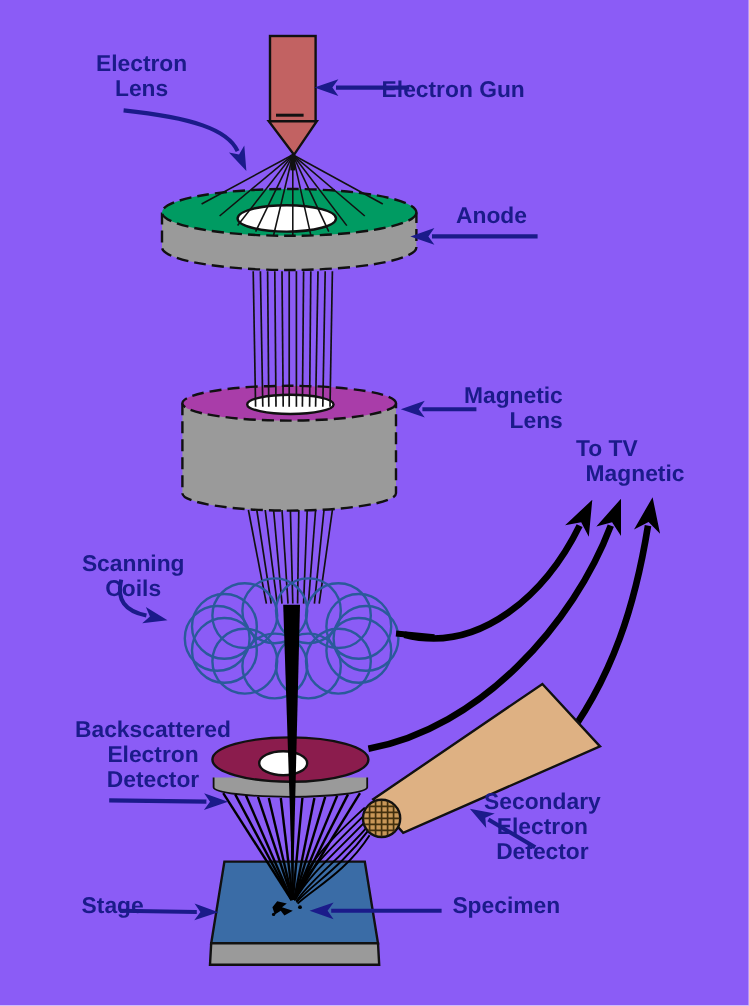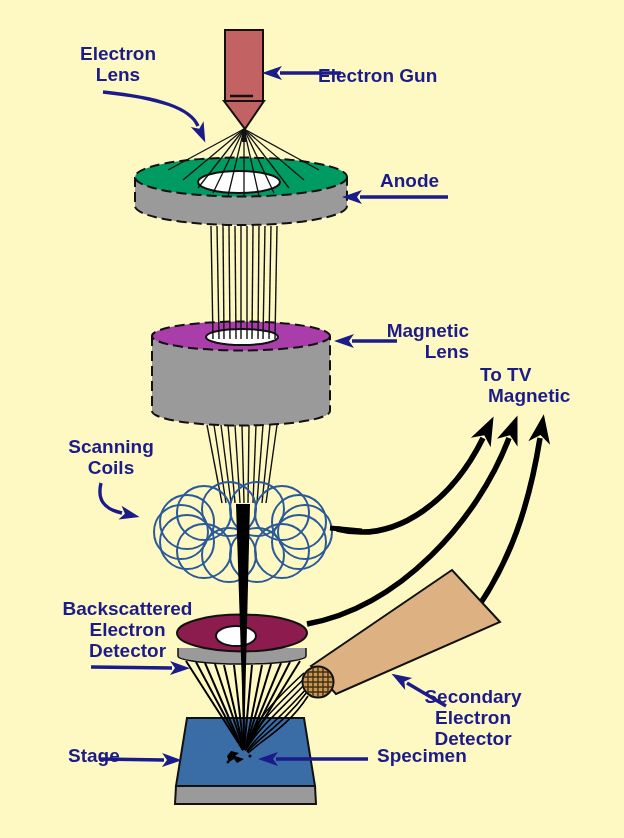--- a/index.html
+++ b/index.html
@@ -1,16 +1,16 @@
 <!DOCTYPE html>
 <html><head>
 <meta charset="utf-8">
 <style>
   html,body{margin:0;padding:0;background:#fff;}
-  #canvas{position:relative;width:624px;height:838px;background:#fef9c3;overflow:hidden;
+  #canvas{position:relative;width:624px;height:838px;background:#8b5cf6;overflow:hidden;
           font-family:"Liberation Sans","DejaVu Sans",sans-serif;}
   #diagram-svg{position:absolute;left:0;top:0;}
   .lbl{position:absolute;color:#1b1b8a;font-weight:bold;font-size:19px;line-height:21px;
        letter-spacing:0;white-space:nowrap;}
   .center{text-align:center;}
   .right{text-align:right;}
 </style>
 </head>
 <body>
 
@@ -202,32 +202,32 @@
 <div class="lbl right" style="left:376px;top:320px;width:93px;">
   <div>Magnetic</div>
   <div>Lens</div>
 </div>
 
 <div class="lbl" style="left:480px;top:364px;">
   <div>To TV</div>
   <div style="margin-left:8px">Magnetic</div>
 </div>
 
-<div class="lbl center" style="left:61px;top:436px;width:100px;">
+<div class="lbl center" style="left:61px;top:460px;width:100px;">
   <div>Scanning</div>
   <div>Coils</div>
 </div>
 
 <div class="lbl center" style="left:50px;top:598px;width:155px;">
   <div>Backscattered</div>
   <div>Electron</div>
   <div>Detector</div>
 </div>
 
-<div class="lbl center" style="left:413px;top:658px;width:120px;margin-top:28px;">
+<div class="lbl center" style="left:392px;top:658px;width:120px;">
   <div>Secondary</div>
   <div>Electron</div>
   <div>Detector</div>
 </div>
 
 <div class="lbl" style="left:68px;top:745px;">Stage</div>
 
 <div class="lbl" style="left:377px;top:745px;">Specimen</div>
 
 </div>

